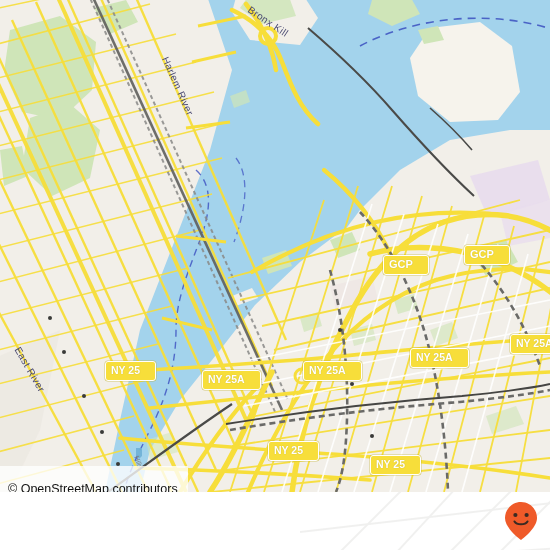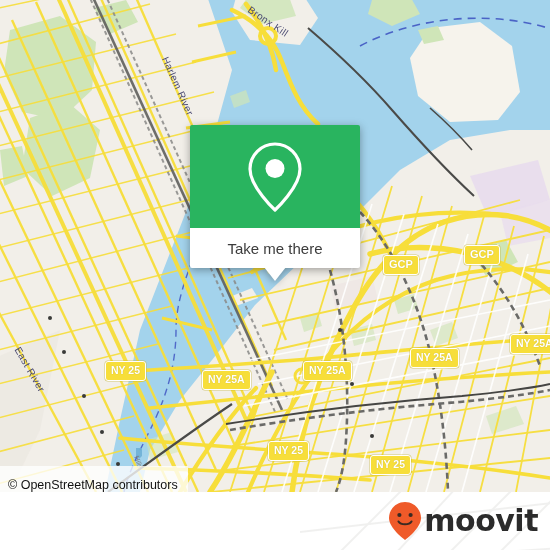--- a/index.html
+++ b/index.html
@@ -31,32 +31,32 @@
   
   .shield {
     position: absolute;
     background: #f7de3a;
     border: 1.5px solid #ffffff;
     border-radius: 3px;
     color: #ffffff;
     font-weight: bold;
     font-size: 11px;
     line-height: 1;
-    padding: 3px 5px 4px 5px;
+    padding: 3px 15px 4px 5px;
     text-shadow: 0 0 1px rgba(120,110,20,.45);
     box-shadow: 0 0 0 .5px rgba(190,175,40,.6);
     white-space: nowrap;
   }
   .shield.sm { font-size: 10.5px; }
 
   
   #attribution {
     position: absolute; left: 0; top: 466px;
-    height: 26px; padding: 8px 10px 0 8px;
-    display: flex; align-items: flex-end;
+    height: 26px; padding: 16px 10px 0 8px;
+    display: flex; align-items: flex-start;
     background: rgba(255,255,255,.78);
     font-size: 12.5px; color: #111;
   }
 
   
   #poi-card {
     position: absolute; left: 190px; top: 125px;
     width: 170px;
     filter: drop-shadow(0 2px 4px rgba(0,0,0,.35));
   }
@@ -347,33 +347,20 @@
     <div class="shield sm" style="left:303px;top:361px;">NY 25A</div>
     <div class="shield sm" style="left:105px;top:361px;">NY 25</div>
     <div class="shield sm" style="left:202px;top:370px;">NY 25A</div>
     <div class="shield sm" style="left:268px;top:441px;">NY 25</div>
     <div class="shield sm" style="left:370px;top:455px;">NY 25</div>
 
     <div id="attribution">
       <span>© OpenStreetMap contributors</span>
     </div>
 
-    <div id="poi-card">
-      <div id="poi-card-head">
-        <svg width="60" height="74" viewBox="0 0 60 74">
-          <path d="M30,4 C16.2,4 5,15.2 5,29 C5,47 30,70 30,70 C30,70 55,47 55,29
-                   C55,15.2 43.8,4 30,4 Z" fill="none" stroke="#ffffff" stroke-width="3.2" stroke-linejoin="round"></path>
-          <circle cx="30" cy="28.5" r="9.5" fill="#ffffff"></circle>
-        </svg>
-      </div>
-      <div id="poi-card-body">
-        <span>Take me there</span>
-      </div>
-      <div id="poi-card-tail"></div>
-    </div>
   </div>
 
   <div id="footer">
 
     <svg id="footer-watermark" viewBox="0 0 260 130">
       <g stroke="#e3e3e1" stroke-width="2" fill="none">
         <path d="M10,120 L120,10"></path>
         <path d="M60,130 L180,0"></path>
         <path d="M110,130 L240,0"></path>
         <path d="M0,70 L260,40"></path>
@@ -384,17 +371,16 @@
 
 
     <div id="brand">
       <svg width="34" height="40" viewBox="0 0 34 40">
         <path d="M17,1 C8.2,1 1,8.2 1,17 C1,27.5 17,39 17,39 C17,39 33,27.5 33,17
                  C33,8.2 25.8,1 17,1 Z" fill="#ef5a29"></path>
         <circle cx="11.4" cy="14" r="2.1" fill="#3a2a22"></circle>
         <circle cx="22.6" cy="14" r="2.1" fill="#3a2a22"></circle>
         <path d="M10.5,20.5 C12.8,24.2 21.2,24.2 23.5,20.5" fill="none" stroke="#3a2a22" stroke-width="2.1" stroke-linecap="round"></path>
       </svg>
-      <span id="brand-word">moovit</span>
     </div>
   </div>
 
 </div>
 
 </body></html>

